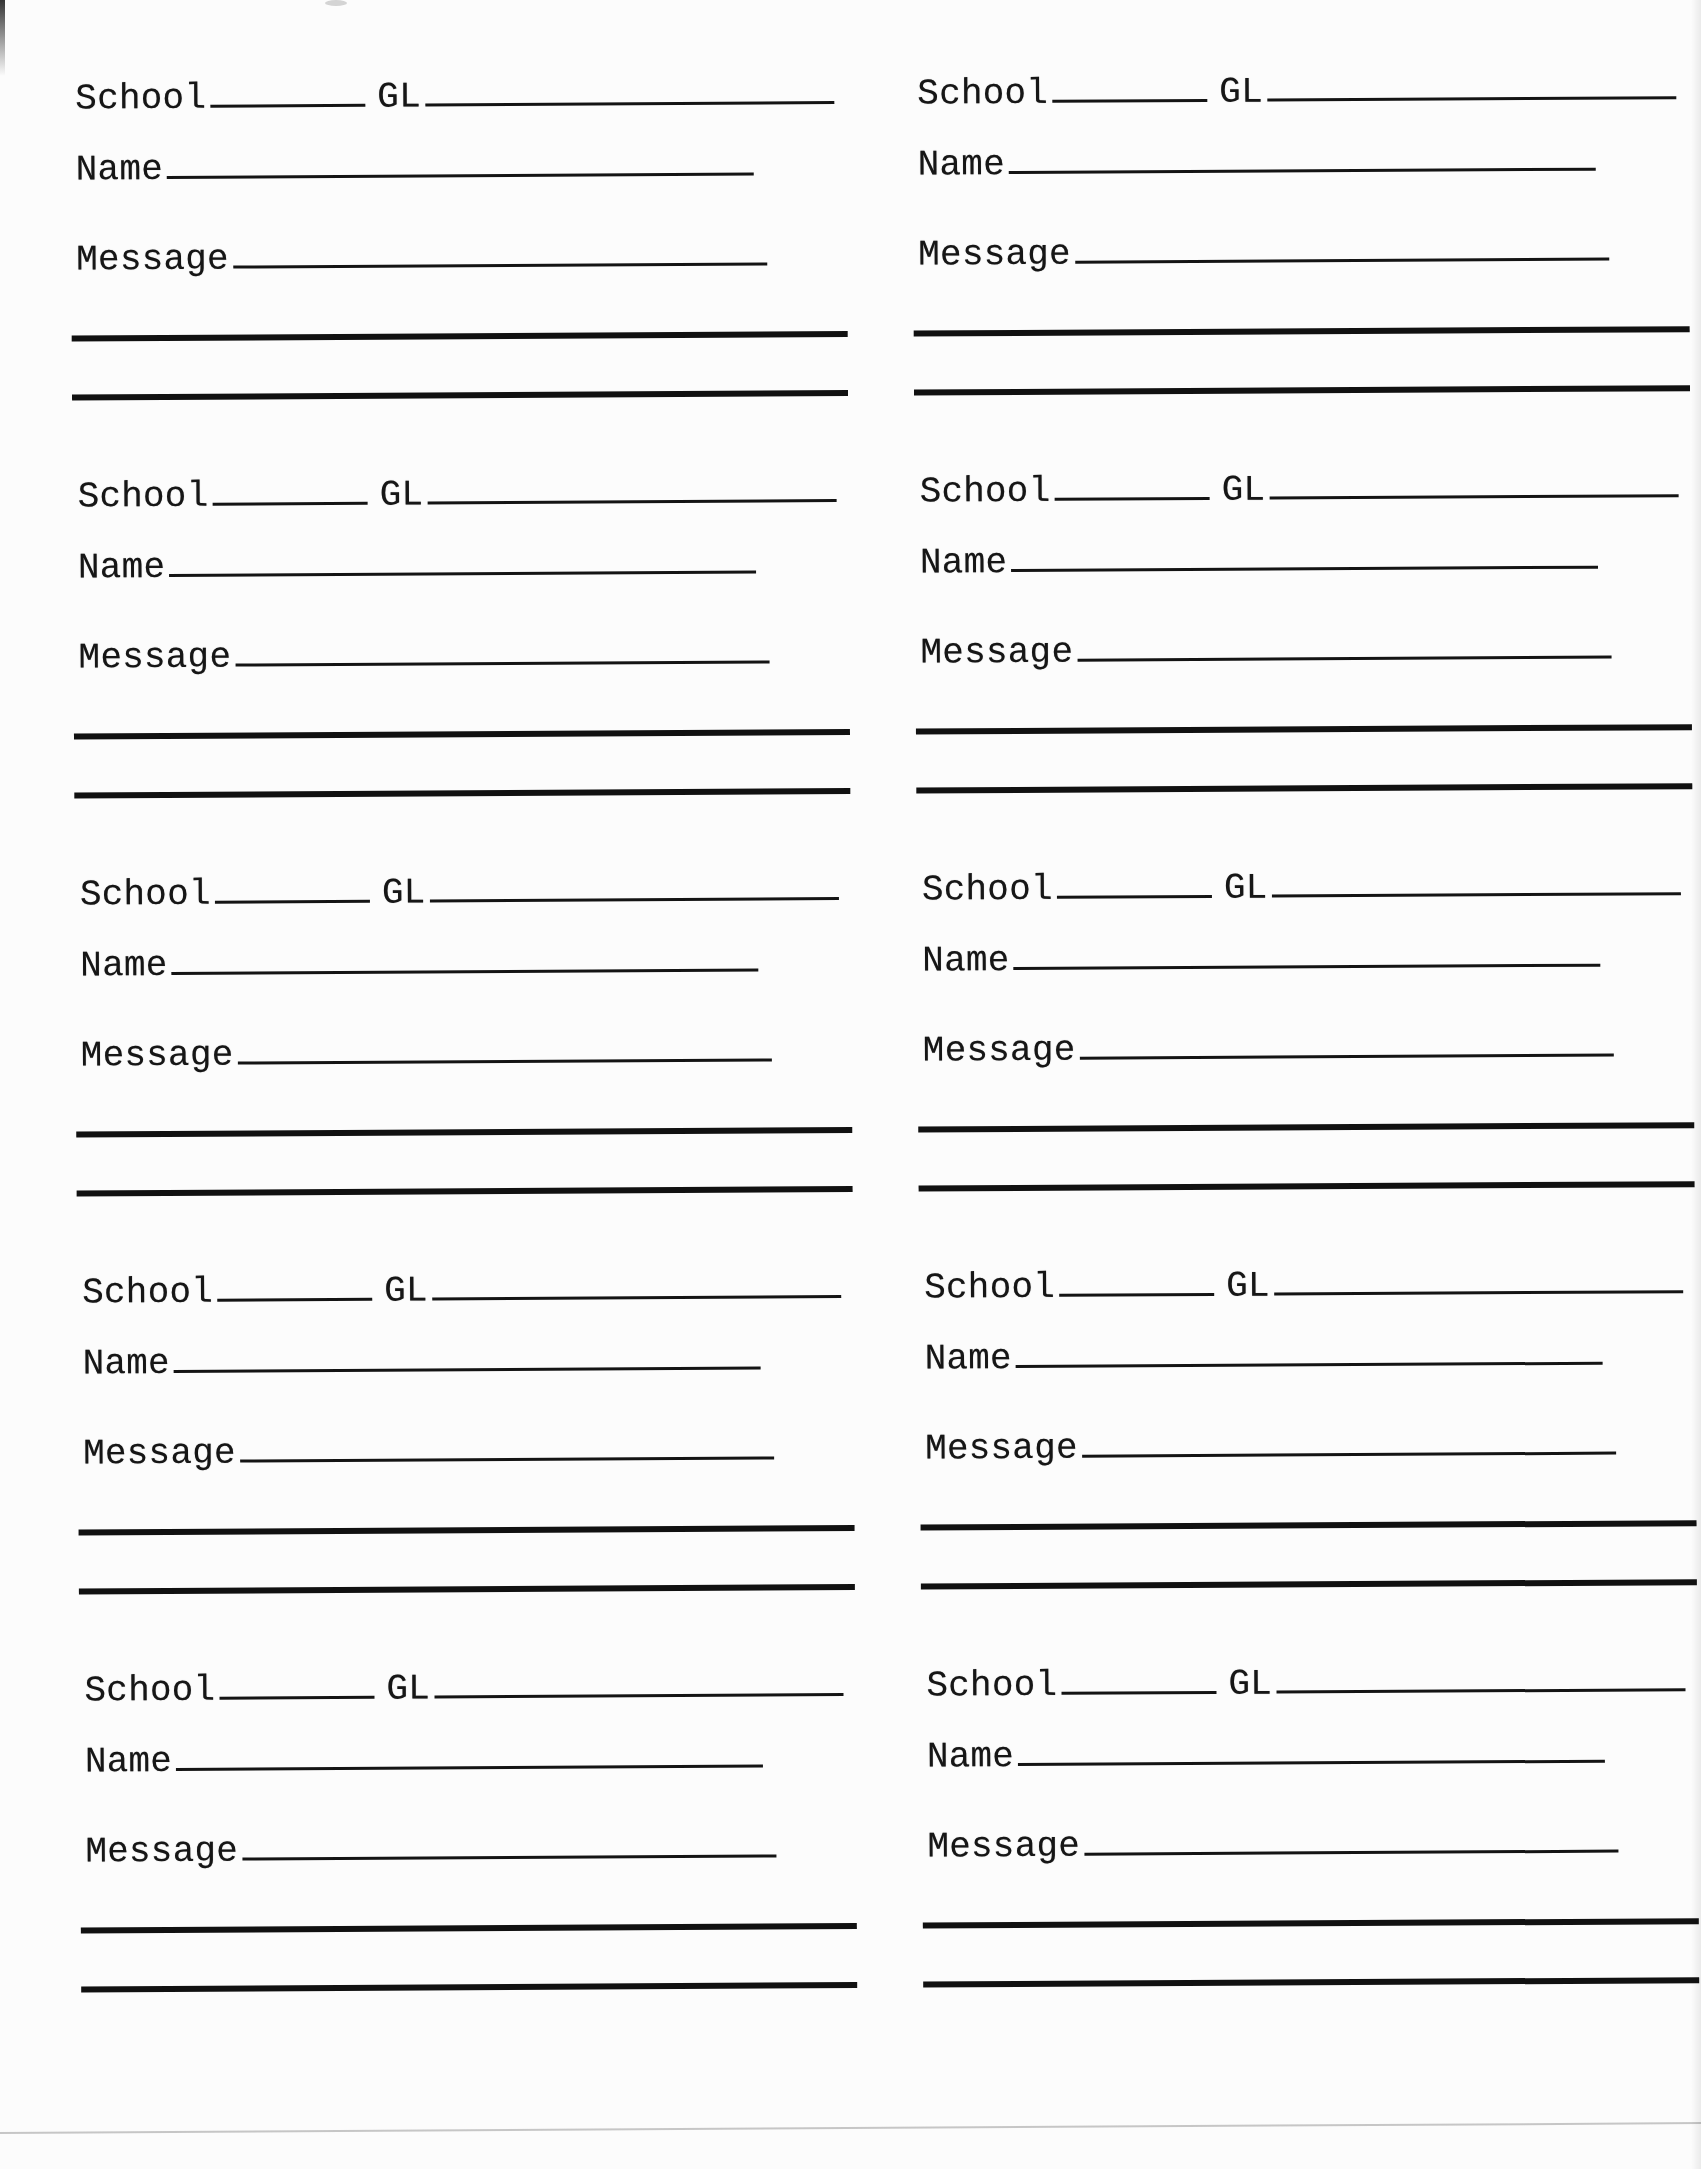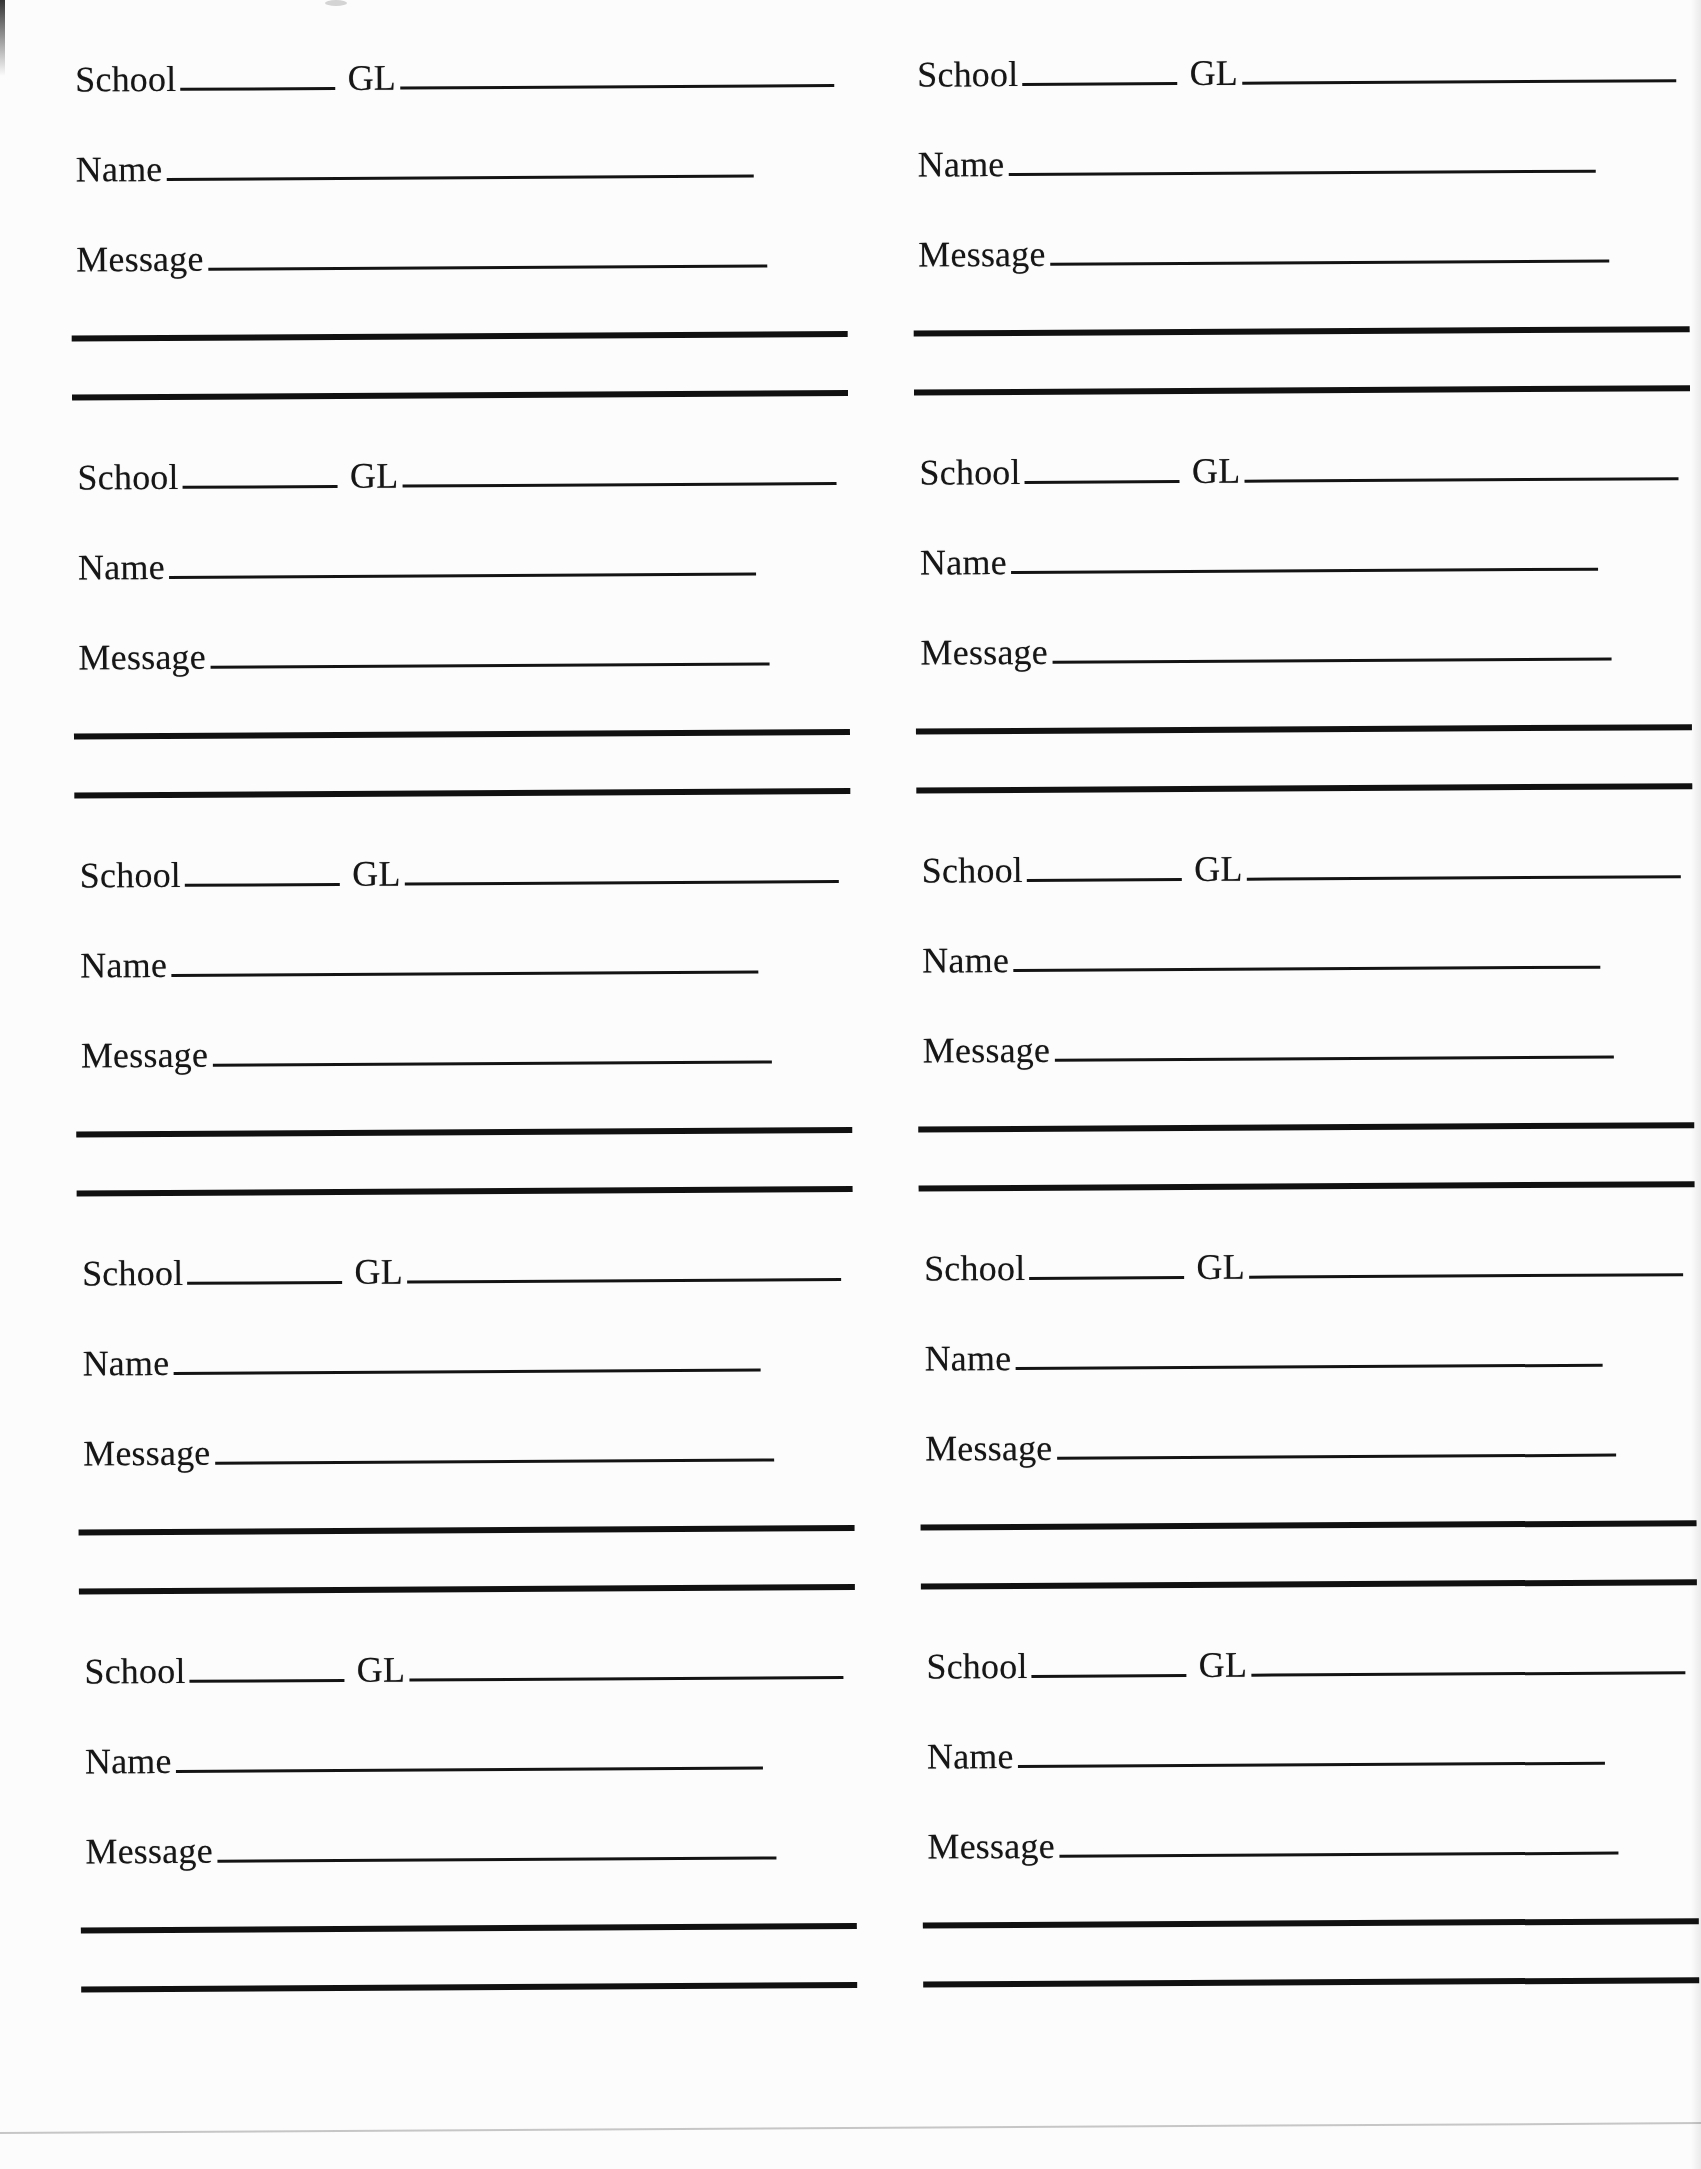--- a/index.html
+++ b/index.html
@@ -6,21 +6,21 @@
     margin: 0;
     padding: 0;
     background: #e9e9e9;
   }
   .page {
     position: relative;
     width: 1701px;
     height: 2170px;
     background: #fcfcfc;
     overflow: hidden;
-    font-family: Liberation Serif, serif;
+    font-family: Liberation Mono, monospace;
   }
   .sheet {
     position: absolute;
     inset: 0;
     transform: rotate(-0.33deg);
     transform-origin: 50% 50%;
   }
   .grid {
     display: grid;
     grid-template-columns: 767px 767px;
@@ -42,21 +42,21 @@
     line-height: 39px;
     color: #161616;
     letter-spacing: 0.2px;
     text-shadow: 0 0 0.8px rgba(10,10,10,0.45);
     white-space: nowrap;
   }
   .school-row { top: 5.1px;   width: 759px; }
   .name-row   { top: 95px; width: 678px; }
   .msg-row    { top: 185px; width: 691px; }
   .label { flex: 0 0 auto; }
-  .gl-label { margin-left: 12px; }
+  .gl-label { margin-left: 12px; margin-top: 19px; }
   .fill {
     display: inline-block;
     height: 1.7px;
     border-bottom: 3.4px solid #141414;
     margin-bottom: -6px;
     margin-left: 4.2px;
   }
   .fill-fixed { width: 155px; }
   .fill-grow { flex: 1 1 auto; }
   .writing-line {

